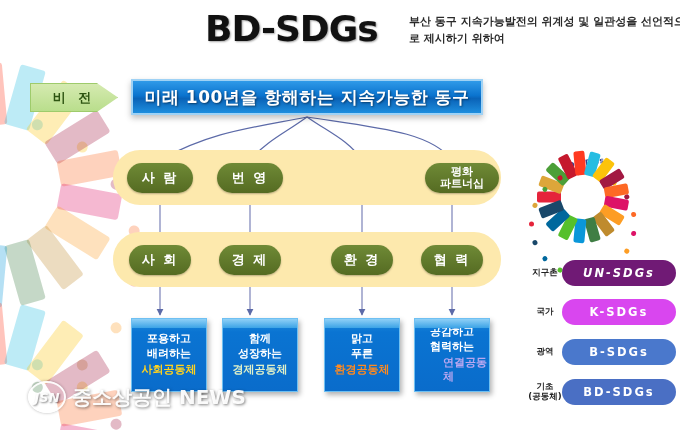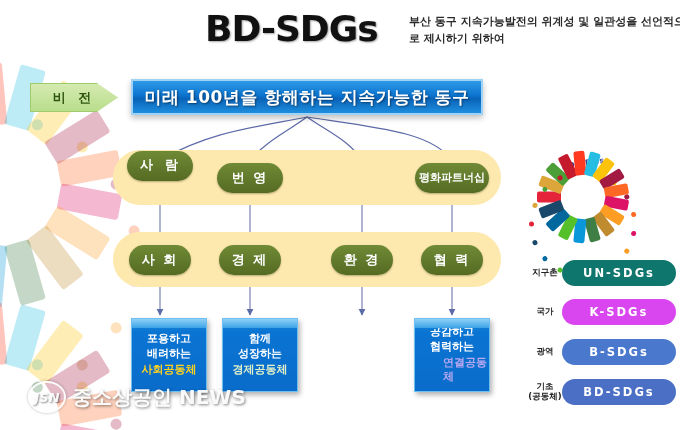--- a/index.html
+++ b/index.html
@@ -228,41 +228,46 @@
     </g>
   </svg>
 
   <div class="chev chev-vision">비 전</div>
 
   <div class="banner">미래 100년을 항해하는 지속가능한 동구</div>
 
   <div class="band" id="band1"></div>
   <div class="band" id="band2"></div>
 
-  <div class="pill" style="left:127px;top:151px;width:66px;font-family:Liberation Mono, monospace;">사 람</div>
+  <div class="pill" style="left:127px;top:163px;width:66px;">사 람</div>
   <div class="pill" style="left:217px;top:163px;width:66px;">번 영</div>
-  <div class="pill two" style="left:415px;top:163px;width:74px;">
+  <div class="pill two" style="left:425px;top:163px;width:74px;flex-direction:column;">
     <span>평화</span>
     <span>파트너십</span>
   </div>
 
   <div class="pill" style="left:129px;top:245px;width:62px;">사 회</div>
   <div class="pill" style="left:219px;top:245px;width:62px;">경 제</div>
   <div class="pill" style="left:331px;top:245px;width:62px;">환 경</div>
   <div class="pill" style="left:421px;top:245px;width:62px;">협 력</div>
 
   <div class="cube" style="left:131px;">
     <div class="l">포용하고</div>
     <div class="l">배려하는</div>
     <div class="hl" style="color: rgb(255, 210, 30);">사회공동체</div>
   </div>
   <div class="cube" style="left:222px;">
     <div class="l">함께</div>
     <div class="l">성장하는</div>
     <div class="hl" style="color: rgb(223, 240, 200);">경제공동체</div>
+  </div>
+  <div class="cube" style="left:324px;">
+    <div class="l">맑고</div>
+    <div class="l">푸른</div>
+    <div class="hl" style="color: rgb(255, 138, 31);">환경공동체</div>
   </div>
   <div class="cube" style="left:414px;">
     <div class="l">공감하고</div>
     <div class="l">협력하는</div>
     <div class="hl" style="color: rgb(185, 167, 240); margin-left: 28px;">연결공동체</div>
   </div>
 
   <div id="logo">
     <div class="cap">BD-SDGs</div>
   <div class="spoke" style="background: rgb(229, 36, 59); transform: translate(-50%, -100%) rotate(-90deg);"></div>
@@ -296,21 +301,21 @@
       <div class="spoke" style="background: rgb(86, 192, 43); transform: translate(-50%, -100%) rotate(206.471deg);"></div>
       <div class="dot" style="background: rgb(86, 192, 43); transform: translate(-50%, -100%) rotate(206.471deg);"></div>
       <div class="spoke" style="background: rgb(0, 104, 157); transform: translate(-50%, -100%) rotate(227.647deg);"></div>
       <div class="dot" style="background: rgb(0, 104, 157); transform: translate(-50%, -100%) rotate(227.647deg);"></div>
       <div class="spoke" style="background: rgb(25, 72, 106); transform: translate(-50%, -100%) rotate(248.824deg);"></div>
       <div class="dot" style="background: rgb(25, 72, 106); transform: translate(-50%, -100%) rotate(248.824deg);"></div>
     </div>
 
   <div class="lg-row" style="top:258px;">
     <div class="lg-lab">지구촌</div>
-    <div class="lg-cap" style="background: #0f766e;">UN-SDGs</div>
+    <div class="lg-cap" style="background: #701a75; font-style: italic;">UN-SDGs</div>
   </div>
   <div class="lg-row" style="top:297px;">
     <div class="lg-lab">국가</div>
     <div class="lg-cap" style="background: #d946ef;">K-SDGs</div>
   </div>
   <div class="lg-row" style="top:337px;">
     <div class="lg-lab">광역</div>
     <div class="lg-cap" style="background: rgb(74, 120, 204);">B-SDGs</div>
   </div>
   <div class="lg-row" style="top:377px;">

